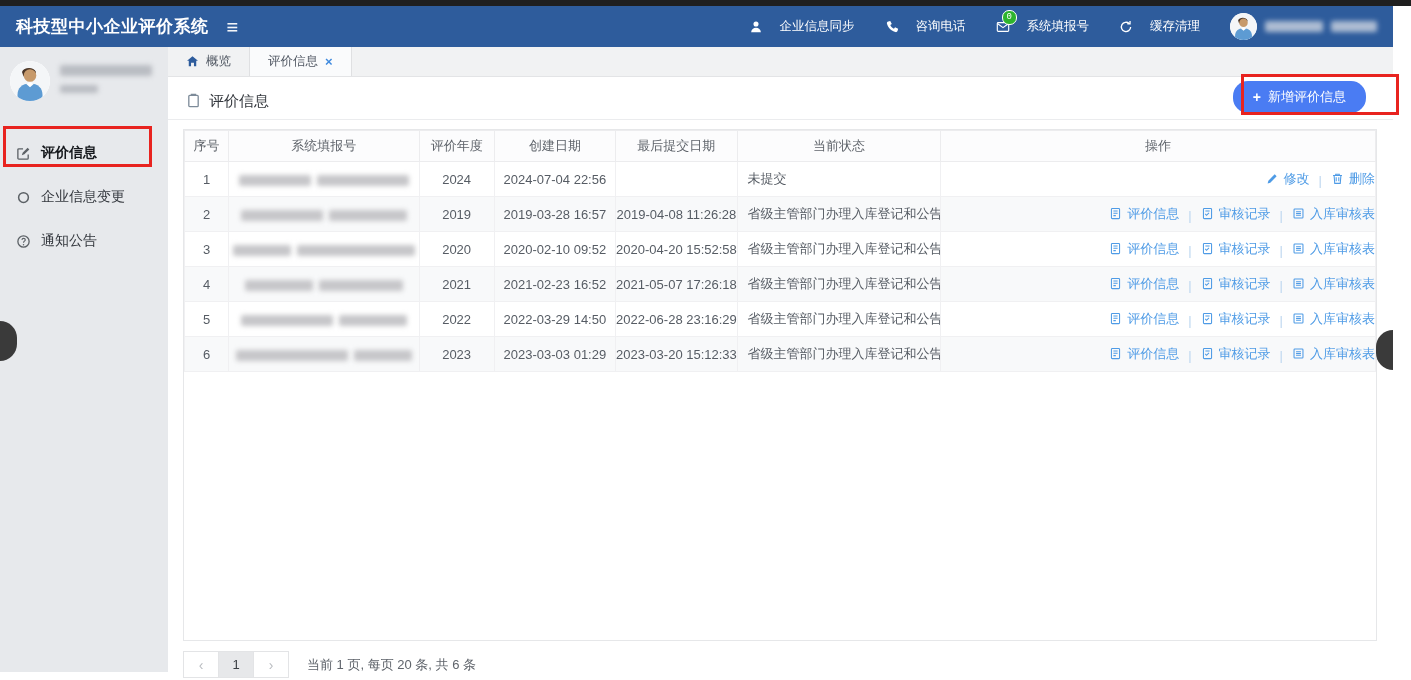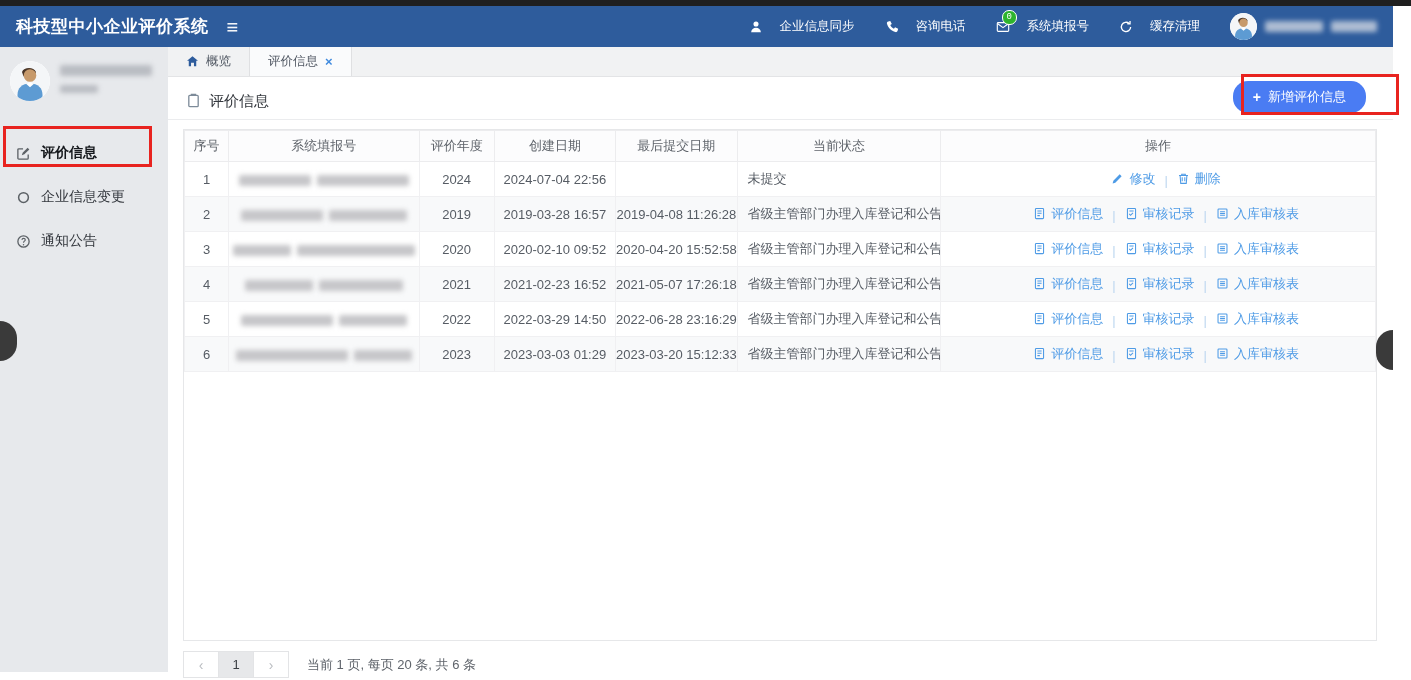--- a/index.html
+++ b/index.html
@@ -61,21 +61,21 @@
              font-size:13px; font-family:inherit; cursor:pointer; }
   .add-btn .plus { font-size:14px; font-weight:bold; line-height:1; }
 
   
   .table-wrap { margin:9px 16px 0 15px; height:512px; border:1px solid #e6e7e9; overflow:hidden; background:#fff; }
   table { width:100%; border-collapse:collapse; font-size:13px; table-layout:fixed; }
   th { height:31px; font-weight:normal; color:#5f646b; background:#fcfcfd; border:1px solid #ececee; text-align:center; }
   td { height:35px; color:#565c64; border:1px solid #f0f0f2; text-align:center; white-space:nowrap; overflow:hidden; }
   tbody tr:nth-child(even) td { background:#f8f9fa; }
   td.cell-left { text-align:left; padding-left:10px; }
-  td.cell-ops { text-align:center; padding-left:16px; }
+  td.cell-ops { text-align:right; padding-left:16px; }
   .blur-d { display:inline-block; height:11px; border-radius:2px; background:#c6c6c9; filter:blur(2.5px); margin:0 3px; vertical-align:middle; }
   .op-link { display:inline-flex; align-items:center; gap:5px; color:var(--link-blue); text-decoration:none; cursor:pointer; }
   .op-link .ic { width:13px; height:13px; display:inline-flex; }
   .op-link .ic svg { width:13px; height:13px; }
   .op-sep { color:#bcd6ef; margin:0 9px; }
 
   
   .pager { display:flex; align-items:center; margin:10px 0 0 15px; font-size:13px; color:#666; }
   .pg-btn { width:36px; height:27px; border:1px solid #e3e4e6; background:#fff; display:inline-flex; align-items:center;
             justify-content:center; color:#b9bcc0; cursor:pointer; margin-left:-1px; font-size:14px; }

